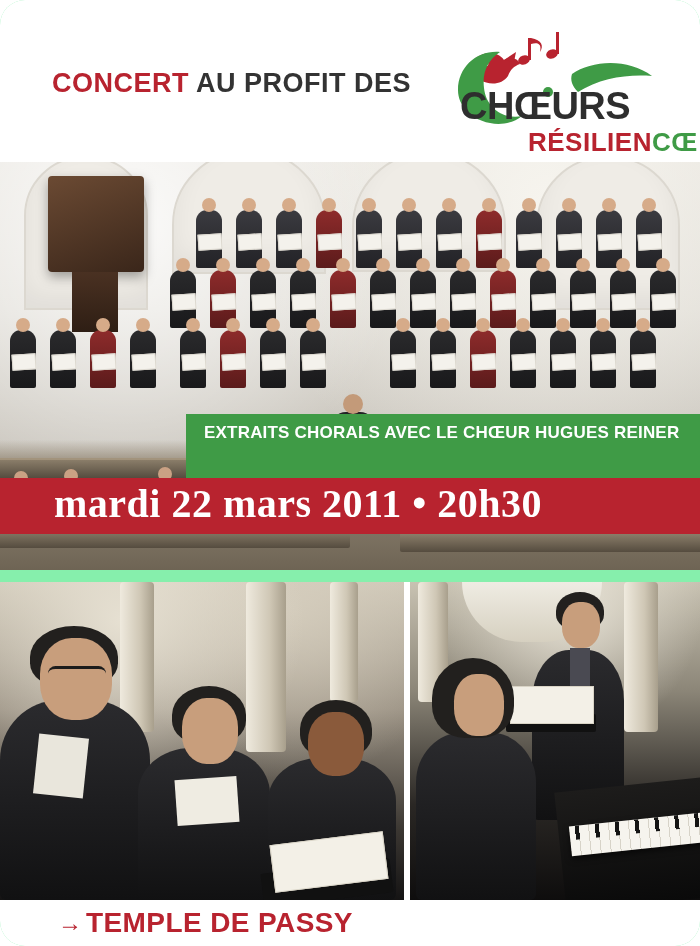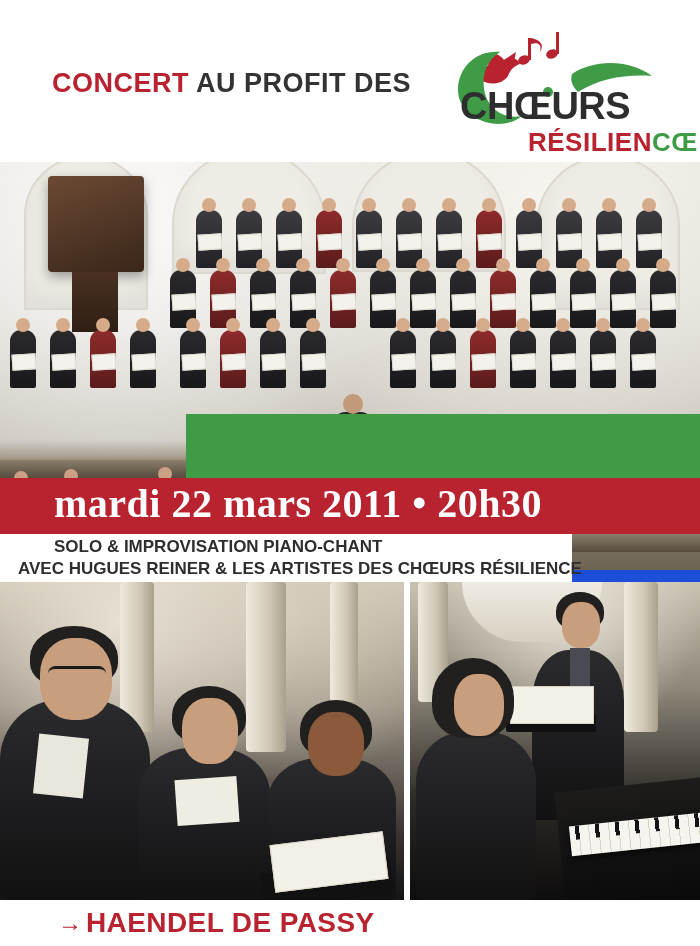--- a/index.html
+++ b/index.html
@@ -11,22 +11,23 @@
     width: 700px;
     height: 946px;
     font-family: "Liberation Sans", sans-serif;
     overflow: hidden;
     position: relative;
   }
   .poster {
     position: relative;
     width: 700px;
     height: 946px;
-    background: #1d4ed8;
+    background: #86efac;
     overflow: hidden;
+    border-radius: 25px;
   }
 
   
   .header {
     position: absolute;
     left: 0; top: 0;
     width: 700px;
     height: 162px;
     background: #ffffff;
     z-index: 6;
@@ -504,30 +505,27 @@
         <circle cx="96" cy="62" r="5" fill="#3f9b46"></circle>
       </svg>
       <div class="logo-main">CHŒURS</div>
       <div class="logo-sub">
         <span>RÉSILIEN</span><span class="grn">CŒ</span>
       </div>
     </div>
   </div>
 
   <div class="green-band">
+    <div class="green-line1">EXTRAITS CHORALS AVEC LE CHŒUR HUGUES REINER</div>
   </div>
 
   <div class="red-band">
     <div class="red-text">mardi 22 mars 2011 • 20h30</div>
   </div>
 
-  <div class="white-band">
-    <div class="white-line1">SOLO &amp; IMPROVISATION PIANO-CHANT</div>
-    <div class="white-line2">AVEC HUGUES REINER &amp; LES ARTISTES DES CHŒURS RÉSILIENCE</div>
-  </div>
 
   <div class="photo-left">
     <div class="pl-bg"></div>
     <div class="col" style="left:120px; top:0px; width:34px; height:150px;"></div>
     <div class="col" style="left:246px; top:0px; width:40px; height:170px;"></div>
     <div class="col" style="left:330px; top:0px; width:28px; height:120px;"></div>
 
     <div class="person" style="left:0px; top:118px; width:150px; height:200px;"></div>
     <div class="hair" style="left:30px; top:44px; width:88px; height:62px;"></div>
     <div class="head" style="left:40px; top:56px; width:72px; height:82px; border-radius:44%;"></div>
@@ -567,16 +565,16 @@
     <div class="hair" style="left:22px; top:76px; width:82px; height:80px; border-radius:50% 50% 40% 40%;"></div>
     <div class="head" style="left:44px; top:92px; width:50px; height:62px; border-radius:44%;"></div>
 
     <div class="piano-body"></div>
     <div class="keys"></div>
     <div class="keys-black"></div>
   </div>
 
   <div class="footer">
     <div class="footer-arrow">→</div>
-    <div class="footer-venue">HAENDEL DE PASSY</div>
+    <div class="footer-venue">TEMPLE DE PASSY</div>
   </div>
 
 </div>
 
 </body></html>

